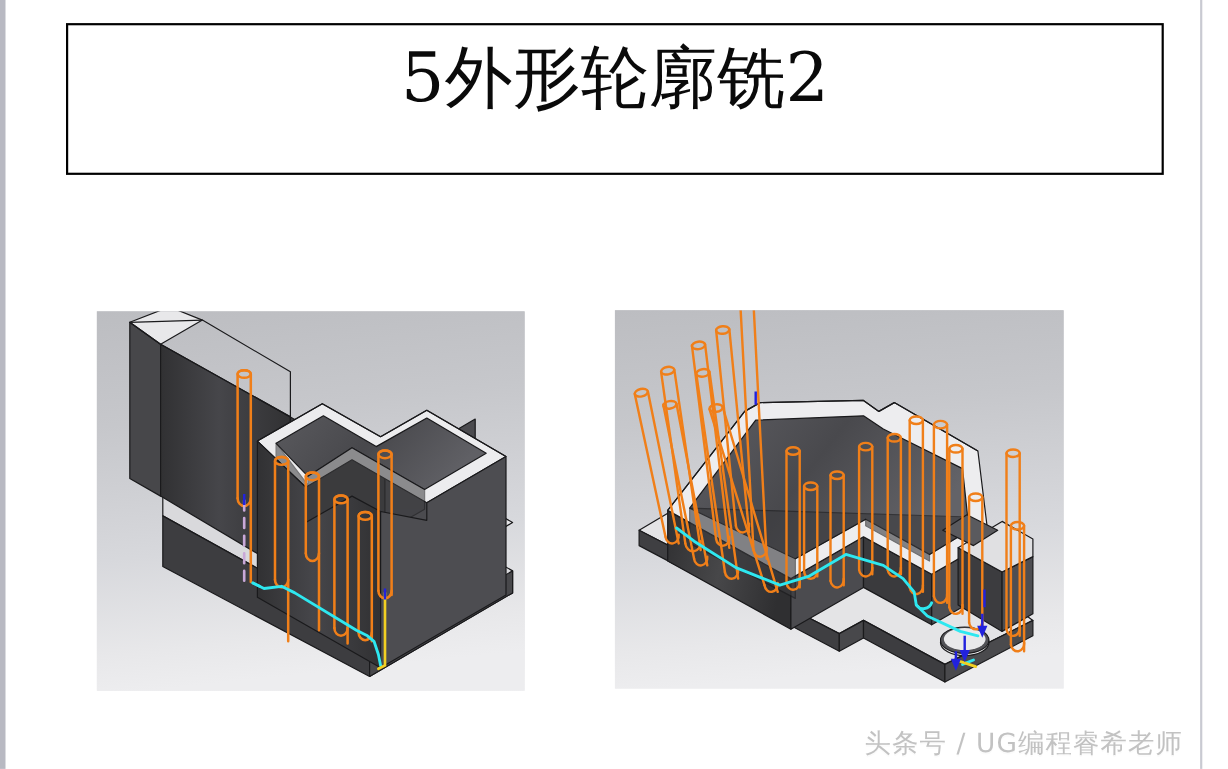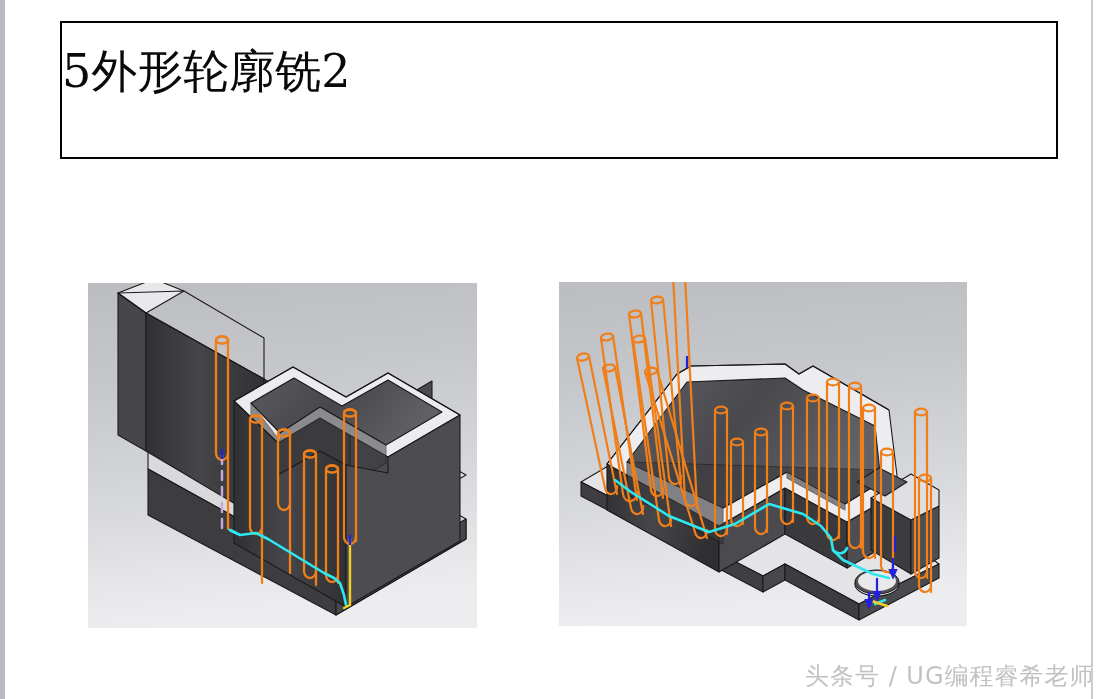--- a/index.html
+++ b/index.html
@@ -38,23 +38,23 @@
     height: 138px;
     border: 2px solid #000000;
     background: #ffffff;
     box-sizing: border-box;
   }
   .title-text {
     position: absolute;
     left: 0;
     top: 6px;
     width: 100%;
-    text-align: left;
+    text-align: center;
     font-family: "DejaVu Serif", "Liberation Serif", serif;
-    font-size: 46px;
+    font-size: 62px;
     line-height: 84px;
     letter-spacing: 0px;
     color: #0a0a0a;
     white-space: nowrap;
   }
 
   
   .cad-figure {
     position: absolute;
     overflow: hidden;
@@ -72,21 +72,20 @@
     top: 659px;
     width: 300px;
     height: 34px;
     font-family: "DejaVu Sans", "Liberation Sans", sans-serif;
     font-size: 24px;
     line-height: 34px;
     color: #c2c2c2;
     white-space: nowrap;
     letter-spacing: 1px;
     text-shadow: 0 1px 0 #fbfbfb;
-    margin-left: 19px;
   }
 </style>
 </head>
 <body>
 
 <div class="edge-rule-left"></div>
 <div class="edge-rule-right"></div>
 
 <div class="title-box">
   <div class="title-text">5外形轮廓铣2</div>

